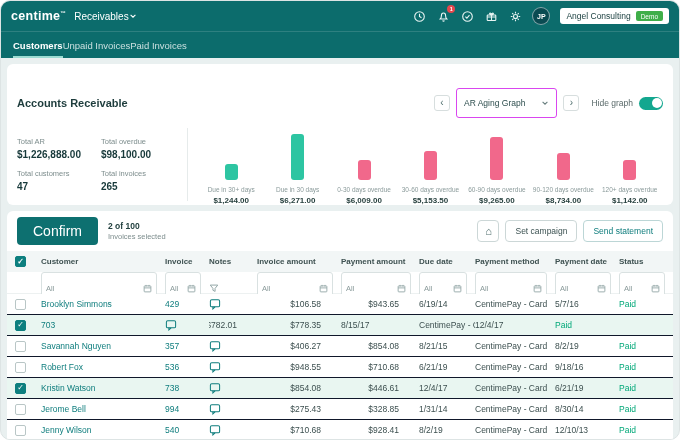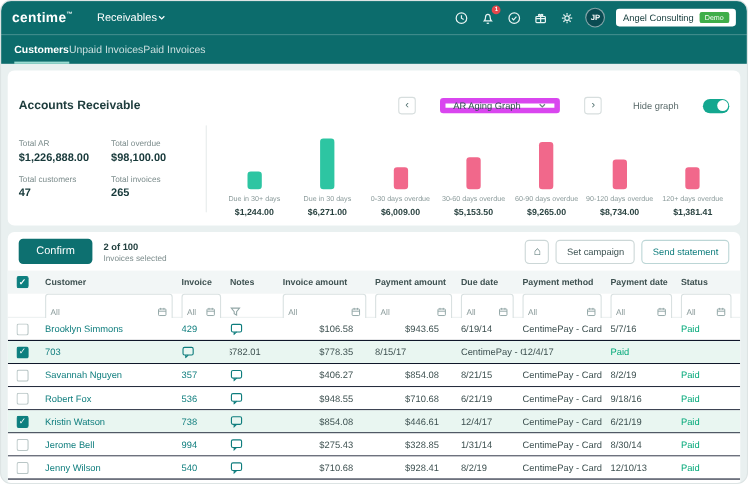--- a/index.html
+++ b/index.html
@@ -2,57 +2,57 @@
 <html><head>
 <meta charset="utf-8">
 <style>
 *{box-sizing:border-box;margin:0;padding:0}
 body{margin:0;background:#fff;font-family:"Liberation Sans",sans-serif;-webkit-font-smoothing:antialiased}
 .app{width:680px;height:440px;border:1px solid #dde4e4;border-radius:10px;overflow:hidden;display:flex;flex-direction:column;background:#e9f0f0}
 
 .topbar{height:30px;background:#0c6c6c;display:flex;align-items:center;padding:0 10px;gap:8px;flex:none}
 .logo{color:#fff;font-weight:bold;font-size:12.5px;letter-spacing:.3px}
 .logo sup{font-size:5.5px;vertical-align:super}
-.app-menu{display:flex;align-items:center;gap:0;color:#fff;font-size:10px;margin-left:14px;cursor:pointer}
+.app-menu{display:flex;align-items:center;gap:0;color:#fff;font-size:10px;cursor:pointer}
 .tb-right{margin-left:auto;display:flex;align-items:center;gap:10px}
 .tb-icon{position:relative;display:inline-flex;width:14px;height:14px;align-items:center;justify-content:center;cursor:pointer}
 .badge{position:absolute;top:-4px;right:-5px;background:#e5484d;color:#fff;font-size:5.5px;min-width:8px;height:8px;border-radius:4px;display:flex;align-items:center;justify-content:center;padding:0 1px;font-weight:bold}
 .avatar{width:18px;height:18px;border-radius:50%;background:#0a4b52;color:#fff;font-size:7px;font-weight:bold;display:flex;align-items:center;justify-content:center;cursor:pointer;border:1px solid rgba(255,255,255,.5)}
 .company{background:#fff;border-radius:3px;padding:3px 6px;display:flex;align-items:center;gap:5px;font-size:8.5px;color:#163c3c;cursor:pointer;white-space:nowrap}
 .demo{background:#3fae49;color:#fff;font-size:6.5px;padding:1.5px 5px;border-radius:2px}
 
 .tabbar{height:27px;background:#0c6c6c;border-top:1px solid rgba(255,255,255,.14);display:flex;align-items:stretch;padding:0 12px;flex:none}
 .tab{display:flex;align-items:center;color:rgba(255,255,255,.78);font-size:9.5px;border-bottom:2px solid transparent;cursor:pointer;padding-top:2px;white-space:nowrap}
 .tab.active{color:#fff;font-weight:bold;border-bottom-color:#9bdcd2}
 
 .main{flex:1;padding:6px 6px 0;display:flex;flex-direction:column;overflow:hidden}
 .card{background:#fff;border-radius:6px}
 .card1{flex:none;height:141px;display:flex;flex-direction:column}
-.card1-head{display:flex;align-items:center;padding:24px 10px 4px;gap:22px}
+.card1-head{display:flex;align-items:center;padding:24px 10px 4px;gap:6px}
 .card1-title{font-size:11px;font-weight:bold;color:#1d3c3c;margin-right:auto}
 .nav-btn{width:16px;height:16px;border:1px solid #d7dede;border-radius:3px;background:#fff;color:#51706f;font-size:10px;display:flex;align-items:center;justify-content:center;cursor:pointer;line-height:1}
-.graph-select{height:14px;border:5px solid #d946ef;border-radius:3px;display:flex;align-items:center;gap:16px;padding:0 7px;font-size:8.5px;color:#2f4f4f;cursor:pointer;background:#fff}
+.graph-select{height:30px;border:1px solid #d946ef;border-radius:3px;display:flex;align-items:center;gap:16px;padding:0 7px;font-size:8.5px;color:#2f4f4f;cursor:pointer;background:#fff}
 .hide-label{font-size:8.5px;color:#5a6a6a;margin-left:6px}
 .toggle{width:24px;height:13px;border-radius:7px;background:#13a78f;position:relative;cursor:pointer}
 .toggle .knob{position:absolute;top:1.5px;right:1.5px;width:10px;height:10px;border-radius:50%;background:#fff;display:block}
 .card1-body{flex:1;display:flex;padding:2px 10px 8px}
 .stats{width:158px;display:grid;grid-template-columns:1fr 1fr;column-gap:10px;row-gap:9px;align-content:center;flex:none}
 .stat-label{font-size:7.5px;color:#7d8d8d;margin-bottom:3px;white-space:nowrap}
 .stat-value{font-size:10px;font-weight:bold;color:#17393a;white-space:nowrap}
 .vdiv{border-left:1px solid #e6ebeb;margin:4px 10px 4px 12px}
 .chart{flex:1;display:flex;align-items:flex-end;min-width:0}
 .chart-col{flex:1;display:flex;flex-direction:column;align-items:center;min-width:0}
 .bar-zone{height:56px;display:flex;align-items:flex-end}
 .bar{width:13px;border-radius:3px}
 .bar-cat{font-size:6.5px;color:#8a9a9a;margin-top:6px;white-space:nowrap}
 .bar-val{font-size:8px;font-weight:bold;color:#28413f;margin-top:3px;white-space:nowrap}
 
 .card2{flex:1;margin-top:6px;border-radius:6px 6px 0 0;display:flex;flex-direction:column;overflow:hidden}
 .toolbar{display:flex;align-items:center;gap:10px;padding:6px 10px}
-.btn-confirm{background:#0d7070;color:#fff;font-size:10px;border:none;border-radius:4px;padding:6px 16px;cursor:pointer;font-family:inherit}
+.btn-confirm{background:#0d7070;color:#fff;font-size:14px;border:none;border-radius:4px;padding:6px 16px;cursor:pointer;font-family:inherit}
 .sel-count{font-size:8.5px;font-weight:bold;color:#22403f}
 .sel-label{font-size:7.5px;color:#7d8d8d;margin-top:1px}
 .tb-actions{margin-left:auto;display:flex;gap:6px}
 .btn{height:22px;border:1px solid #ccd7d7;border-radius:4px;background:#fff;font-size:8.5px;color:#3c5252;padding:0 9px;display:flex;align-items:center;cursor:pointer;font-family:inherit;white-space:nowrap}
 .btn.teal{color:#0d7c7c;border-color:#bcd6d6}
 .btn.icon-only{width:22px;padding:0;justify-content:center;font-size:11px;color:#51706f}
 
 .grid{display:grid;grid-template-columns:26px 124px 44px 48px 84px 78px 56px 80px 64px 1fr;padding-left:8px}
 .thead{background:#f2f6f6;height:21px;align-items:center;flex:none}
 .th{font-size:8px;font-weight:bold;color:#3f5252;display:flex;align-items:center;padding-right:6px;white-space:nowrap;overflow:hidden}
@@ -209,21 +209,21 @@
                 <div class="bar" style="height:27px;background:#f1688b"></div>
               </div>
      <div class="bar-cat">90-120 days overdue</div>
      <div class="bar-val">$8,734.00</div>
    </div>
             <div class="chart-col">
      <div class="bar-zone">
                 <div class="bar" style="height:20px;background:#f1688b"></div>
               </div>
      <div class="bar-cat">120+ days overdue</div>
-     <div class="bar-val">$1,381.41</div>
+     <div class="bar-val">$1,142.00</div>
    </div>
           </div>
       </div>
     </div>
 
     <div class="card card2">
       <div class="toolbar">
         <button class="btn-confirm">Confirm</button>
         <div>
           <div class="sel-count">2 of 100</div>

